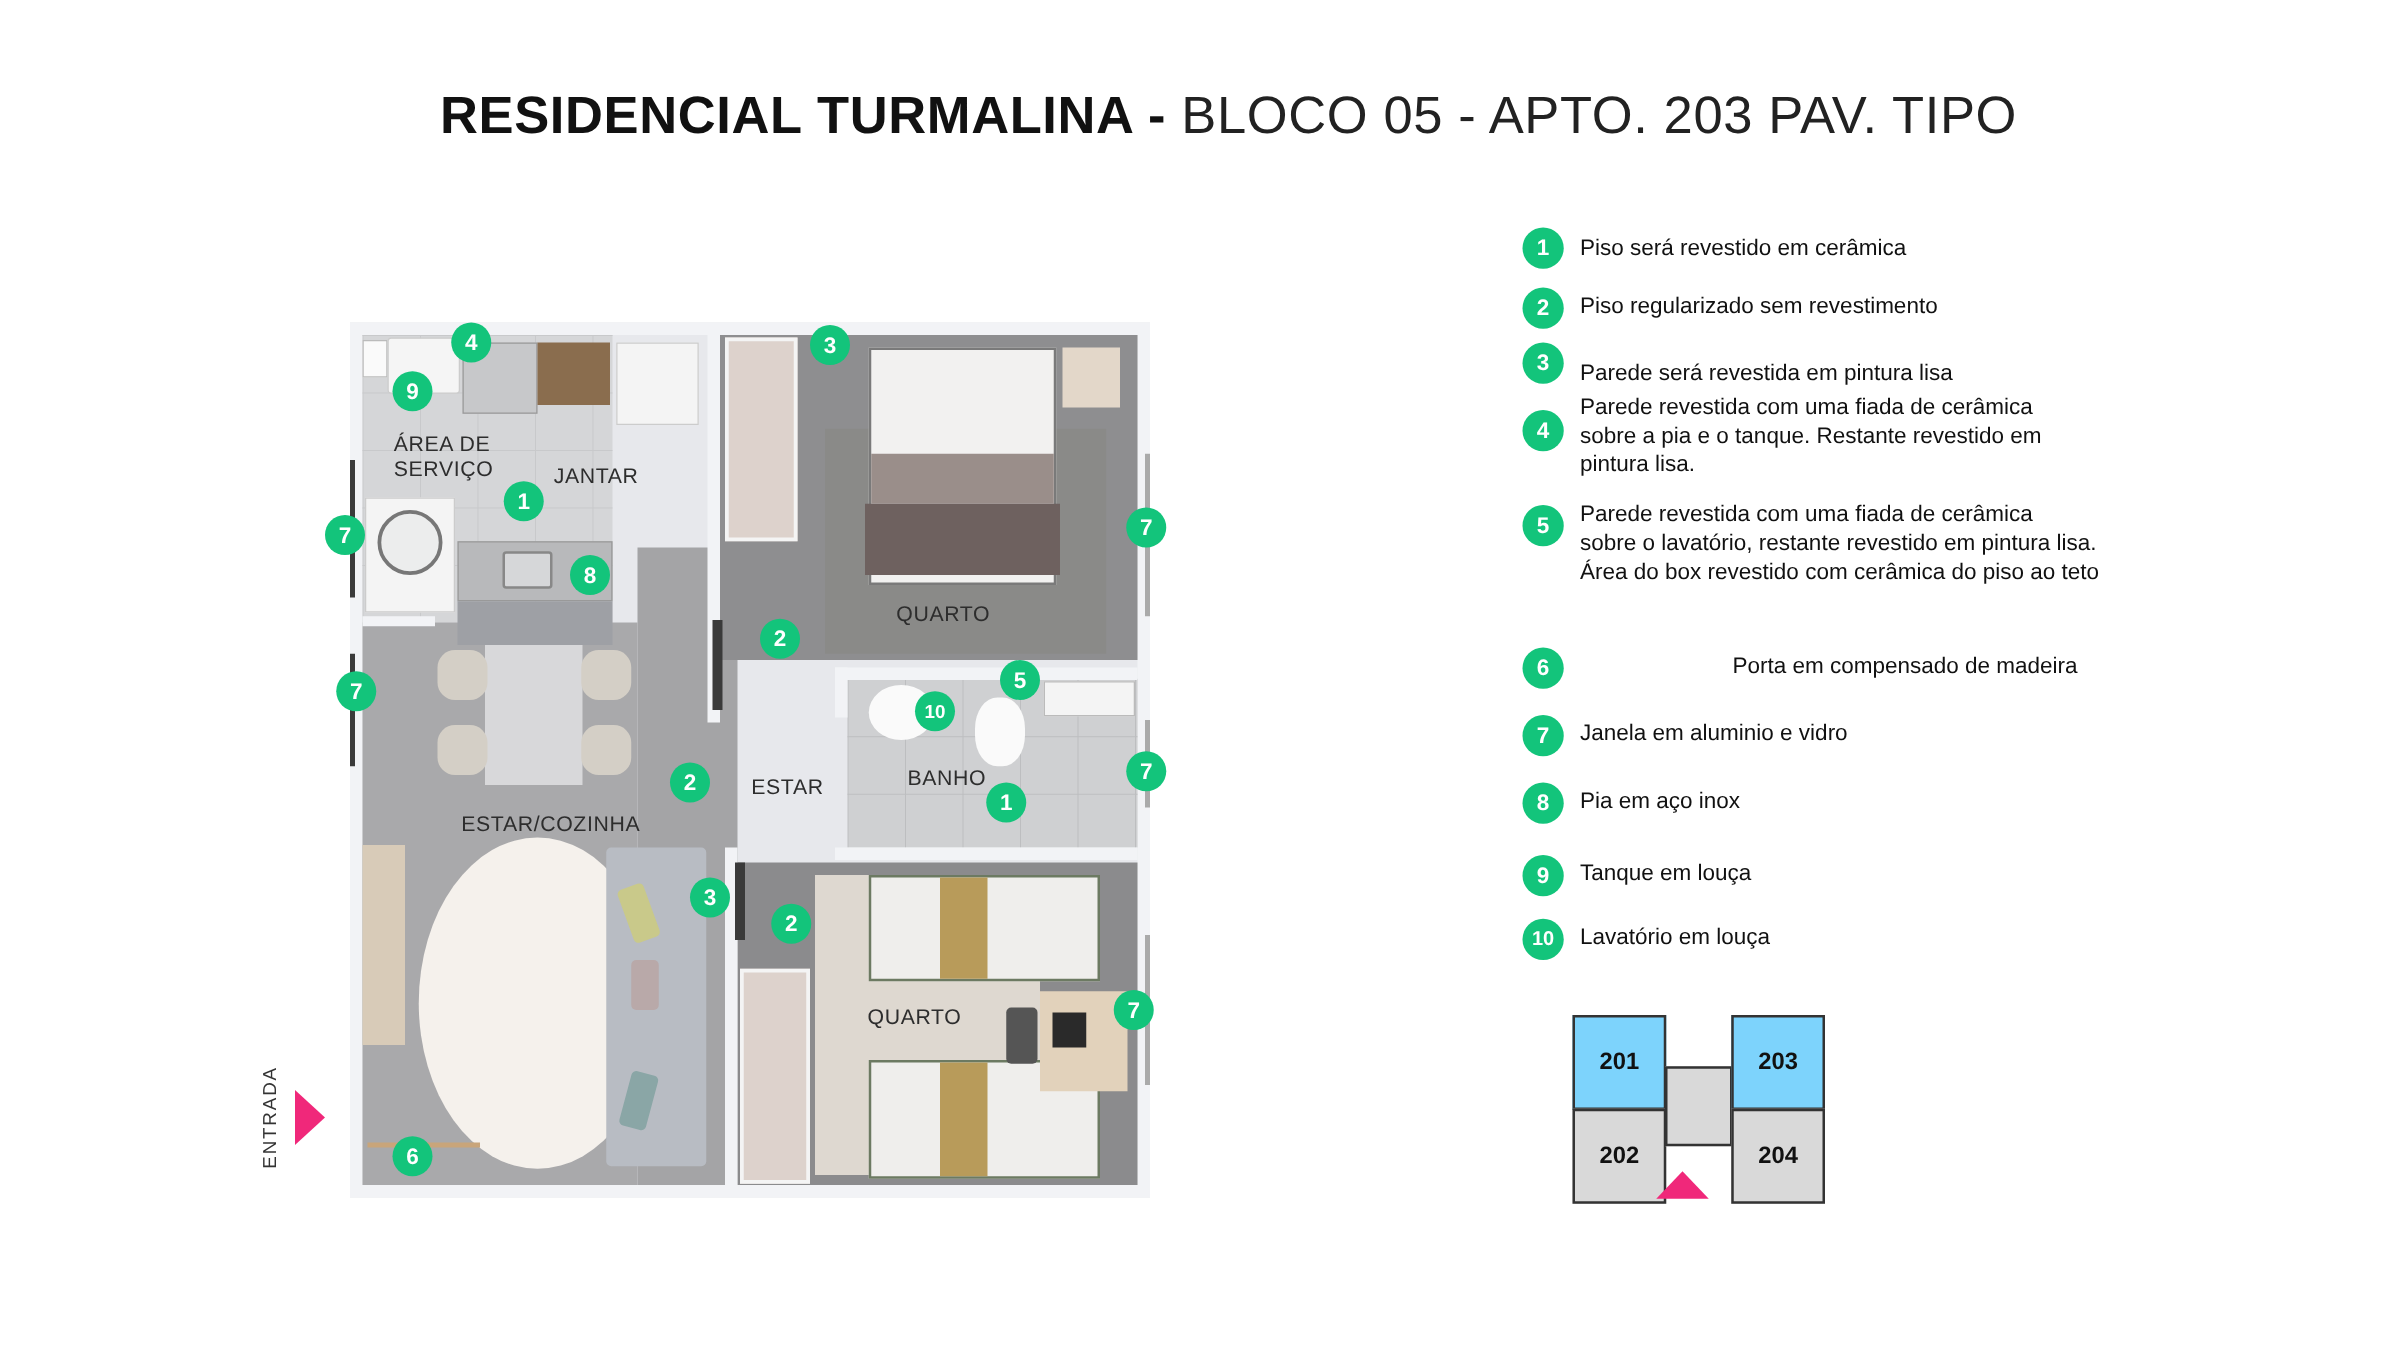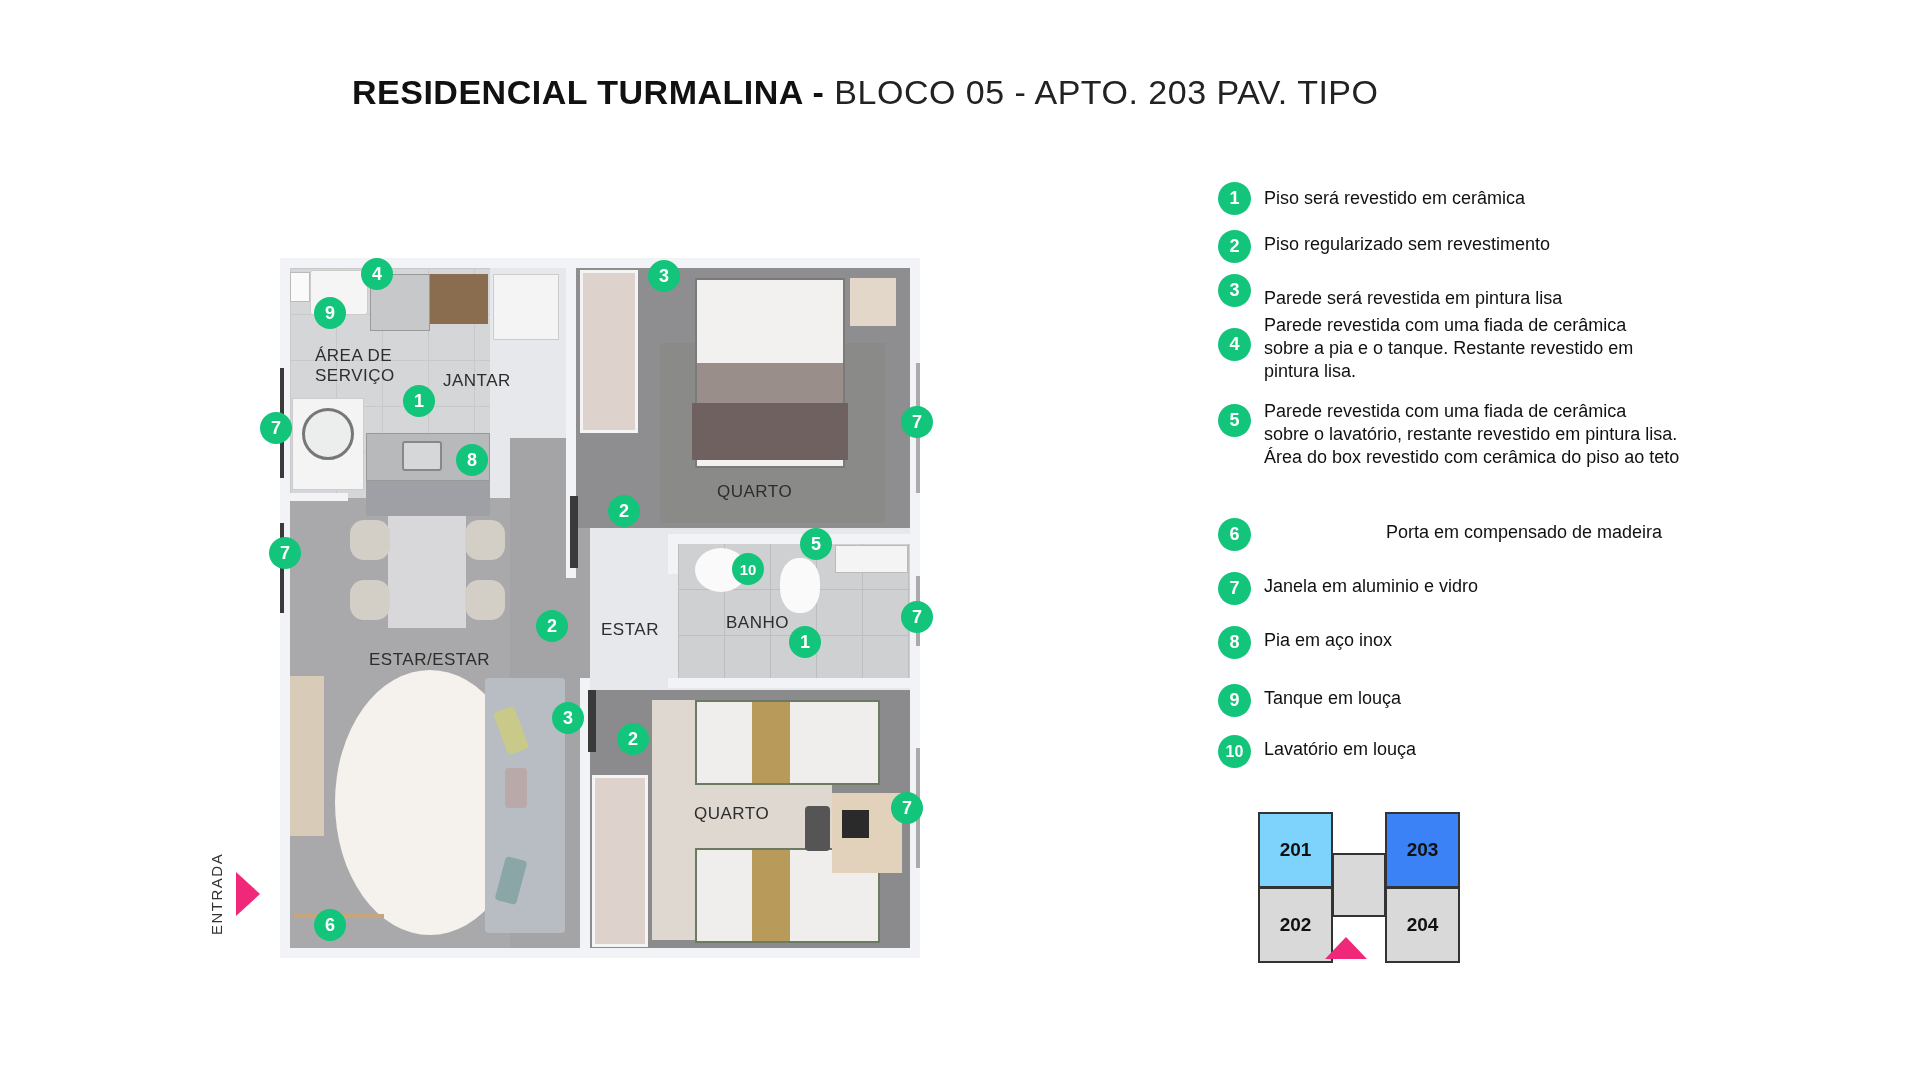--- a/index.html
+++ b/index.html
@@ -1,21 +1,21 @@
 <!DOCTYPE html>
 <html><head>
   <meta charset="utf-8">
   <style>
     * { box-sizing: border-box; margin: 0; padding: 0; }
     html, body { width: 1920px; height: 1079px; background: #ffffff; overflow: hidden; }
     body { position: relative; font-family: "Liberation Sans", "DejaVu Sans", sans-serif; color: #1a1a1a; }
 
     .title {
       position: absolute; left: 352px; top: 62px; width: 1240px;
-      font-size: 34px; letter-spacing: 0.5px; white-space: nowrap; line-height: 60px;
+      font-size: 42px; letter-spacing: 0.5px; white-space: nowrap; line-height: 60px;
     }
     .title .bold { font-weight: 700; color: #111; }
     .title .light { font-weight: 400; color: #222; }
 
     
     .plan { position: absolute; left: 280px; top: 258px; width: 640px; height: 700px; background: #e7e8ec; }
     .room { position: absolute; }
     .wall { position: absolute; background: #f2f3f6; }
     .darkwall { position: absolute; background: #3a3a3a; }
 
@@ -158,21 +158,21 @@
   <div class="darkwall" style="left:636px;top:318px;width:4px;height:70px;background:#aaa;"></div>
   <div class="darkwall" style="left:636px;top:490px;width:4px;height:120px;background:#aaa;"></div>
 
   <div class="darkwall" style="left:290px;top:238px;width:8px;height:72px;"></div>
   <div class="darkwall" style="left:308px;top:432px;width:8px;height:62px;"></div>
 
   <div class="room-label" style="left:35px;top:88px;white-space:pre-line;">ÁREA DE
 SERVIÇO</div>
   <div class="room-label" style="left:163px;top:113px;">JANTAR</div>
   <div class="room-label" style="left:437px;top:224px;">QUARTO</div>
-  <div class="room-label" style="left:89px;top:392px;">ESTAR/ESTAR</div>
+  <div class="room-label" style="left:89px;top:392px;">ESTAR/COZINHA</div>
   <div class="room-label" style="left:321px;top:362px;">ESTAR</div>
   <div class="room-label" style="left:446px;top:355px;">BANHO</div>
   <div class="room-label" style="left:414px;top:546px;">QUARTO</div>
 
   <div class="marker" style="left:97px;top:16px;">4</div>
   <div class="marker" style="left:50px;top:55px;">9</div>
   <div class="marker" style="left:139px;top:143px;">1</div>
   <div class="marker" style="left:-4px;top:170px;">7</div>
   <div class="marker" style="left:192px;top:202px;">8</div>
   <div class="marker" style="left:384px;top:18px;">3</div>
@@ -237,16 +237,16 @@
   <div class="legend-item" style="top:555px;">
     <div class="lmarker" style="top:0;font-size:16px;">10</div>
     <div class="ltext" style="top:3px;">Lavatório em louça</div>
   </div>
 </div>
 
 <div class="keymap">
   <div class="unit" style="left:0;top:0;width:75px;height:76px;background:#7dd3fc;">201</div>
   <div class="unit" style="left:0;top:75px;width:75px;height:76px;background:#d9d9d9;">202</div>
   <div class="unit" style="left:74px;top:41px;width:54px;height:64px;background:#d9d9d9;"></div>
-  <div class="unit" style="left:127px;top:0;width:75px;height:76px;background:#3b82f6;">203</div>
+  <div class="unit" style="left:127px;top:0;width:75px;height:76px;background:#7dd3fc;">203</div>
   <div class="unit" style="left:127px;top:75px;width:75px;height:76px;background:#d9d9d9;">204</div>
 </div>
 <div class="key-arrow"></div>
 
 </body></html>

